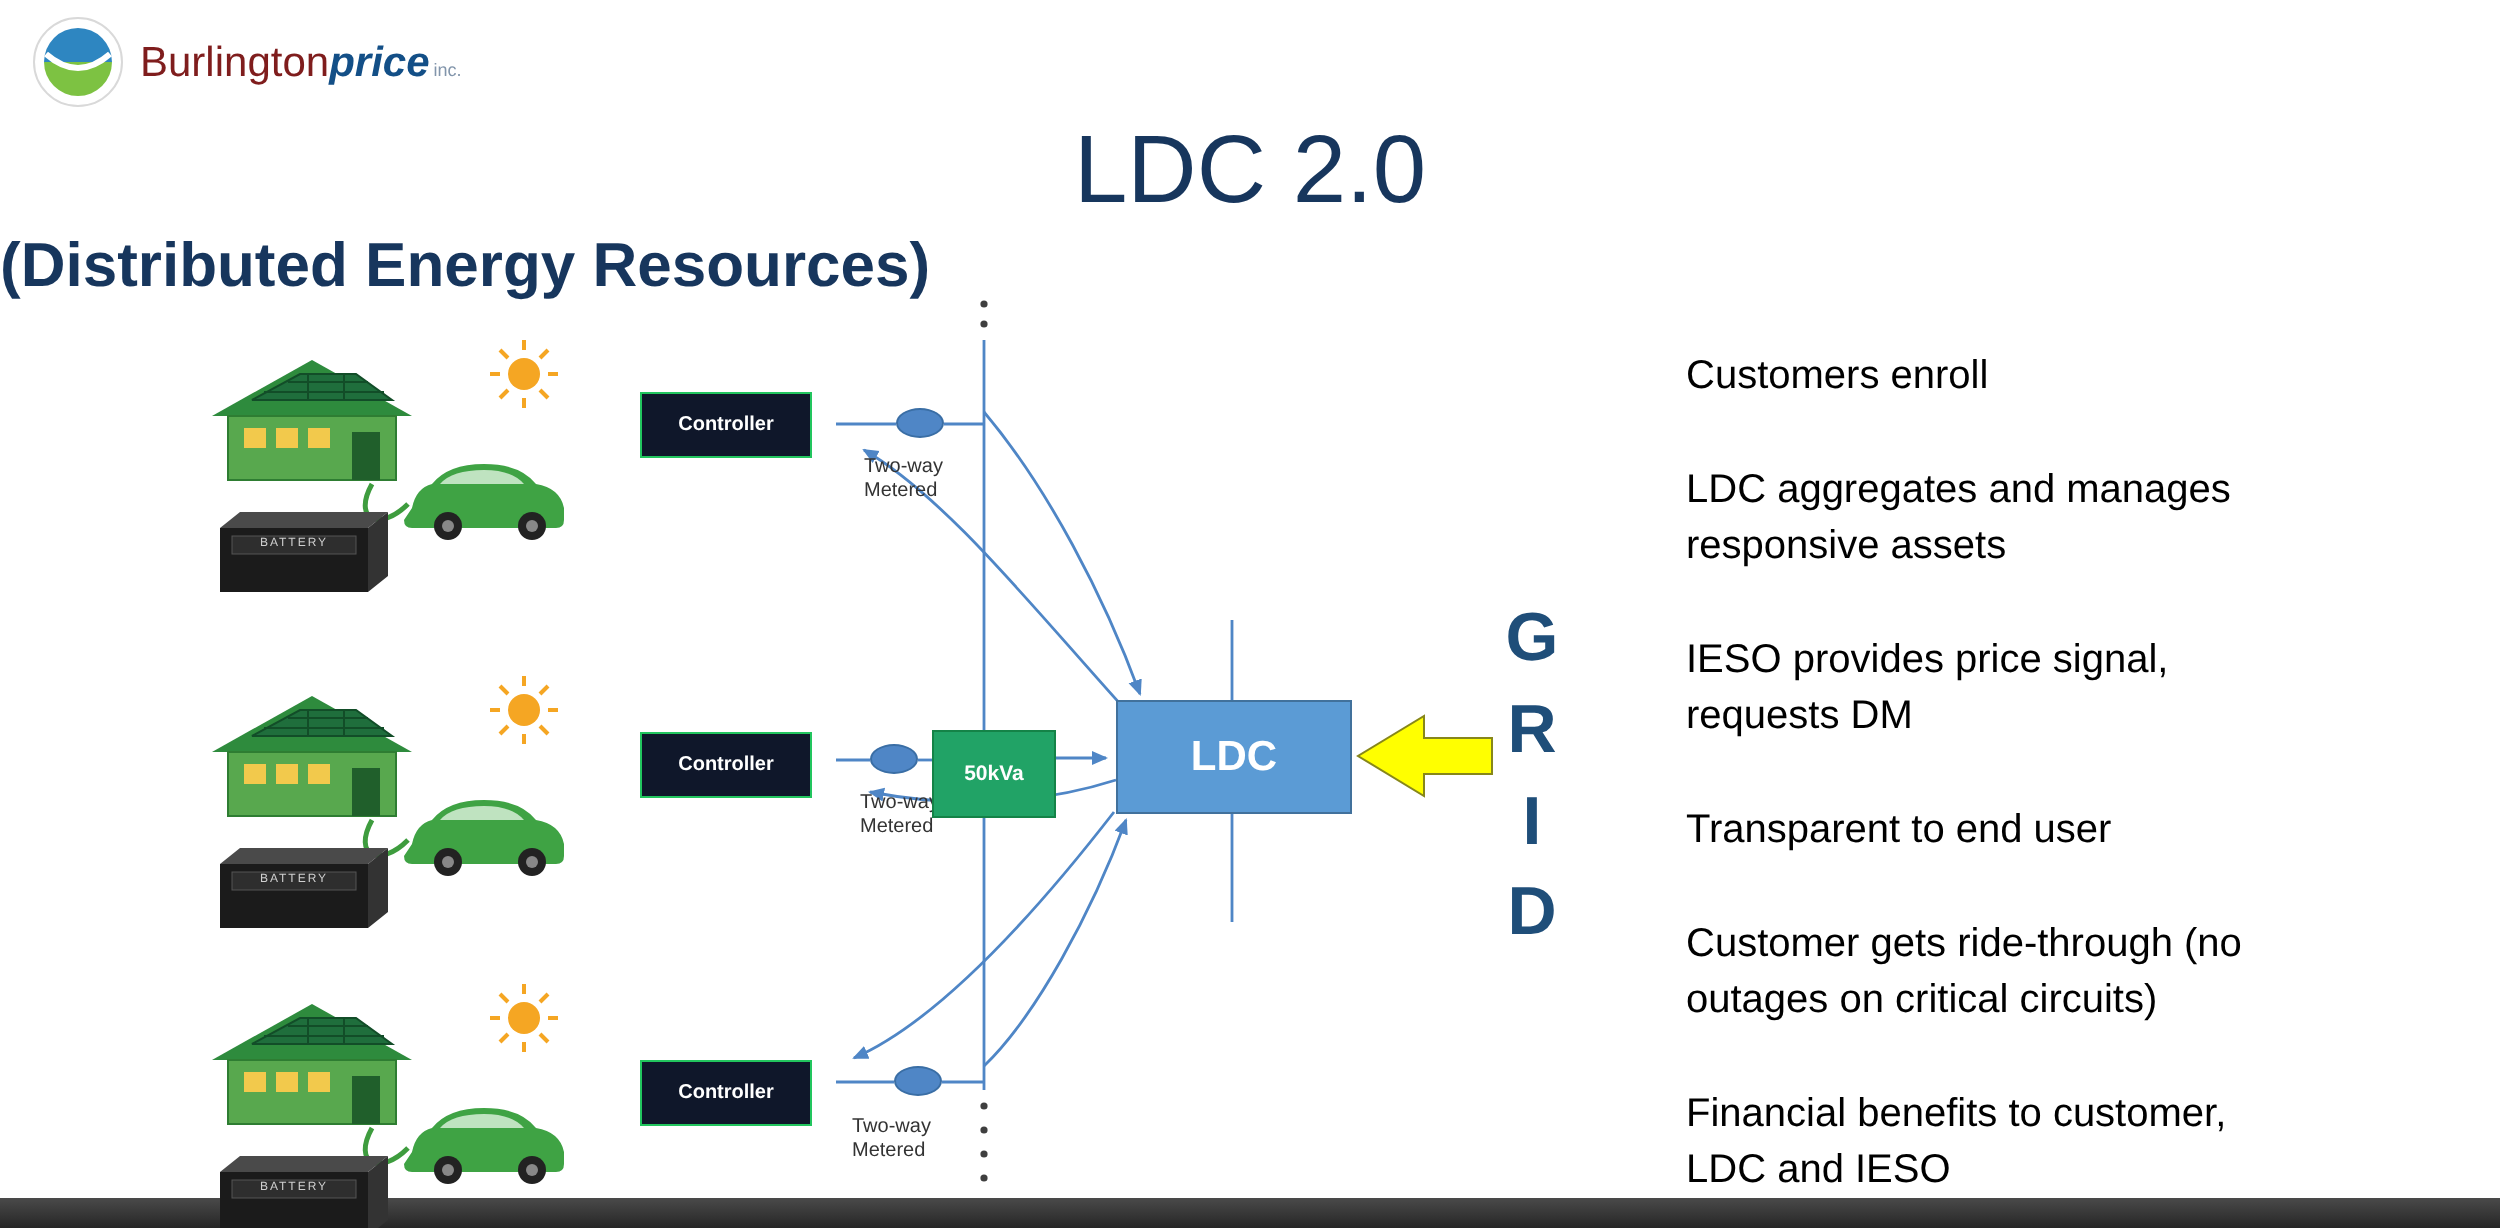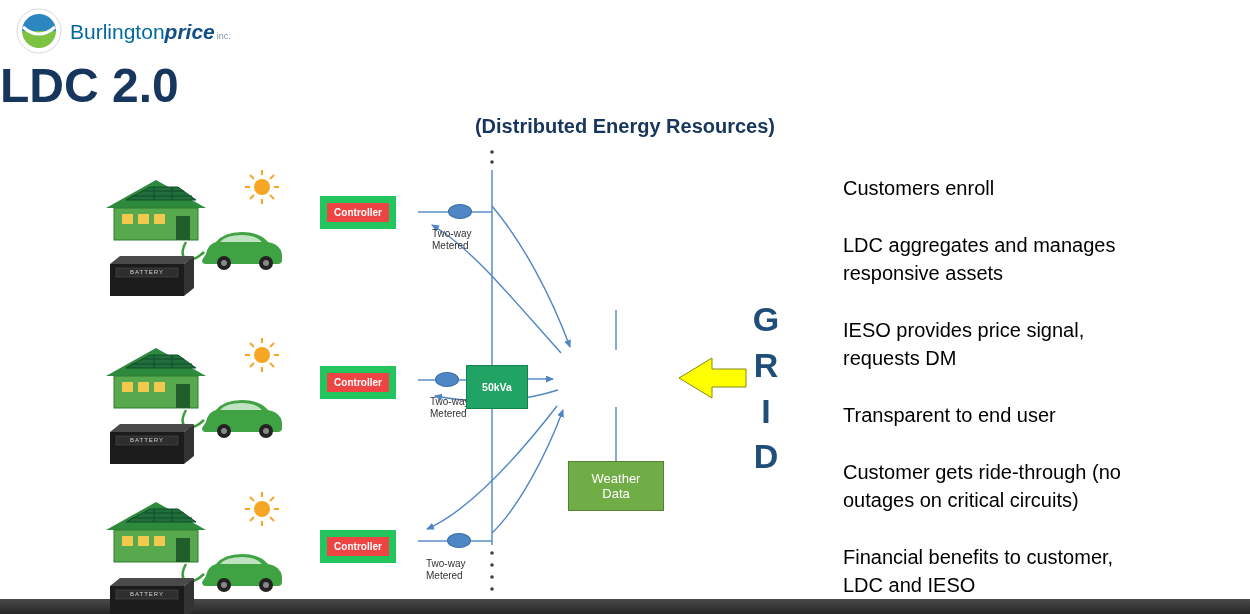--- a/index.html
+++ b/index.html
@@ -3,33 +3,33 @@
 <meta charset="utf-8">
 <style>
   html,body{margin:0;padding:0;background:#888;}
   .page{position:relative;width:1250px;height:614px;background:#ffffff;overflow:hidden;
         font-family:"Liberation Sans",sans-serif;margin:0 auto;}
   .abs{position:absolute;}
 
   
   .logo-bh{display:flex;align-items:center;gap:8px;}
   .bh-text{white-space:nowrap;line-height:1;}
-  .bh-name{font-size:21px;color:#0369a1;}
+  .bh-name{font-size:21px;color:#7f1d1d;}
   .bh-bold{font-size:21px;color:#134F87;font-weight:bold;font-style:italic;}
   .bh-suffix{font-size:9px;color:#8295AB;margin-left:2px;}
   .logo-gs{text-align:center;}
   .gs-text{font-size:15px;font-weight:bold;color:#4A4A4A;margin-top:2px;letter-spacing:.2px;}
 
   
-  .title-main{left:0;right:0;top:58px;font-size:48px;font-weight:bold;color:#17365D;}
-  .title-sub{left:0;right:0;top:115px;text-align:center;font-size:20px;font-weight:bold;color:#17365D;}
+  .title-main{left:0;right:0;top:58px;text-align:center;font-size:48px;font-weight:normal;color:#17365D;}
+  .title-sub{left:0;right:0;top:115px;font-size:31px;font-weight:bold;color:#17365D;}
 
   
   .box{display:flex;align-items:center;justify-content:center;color:#fff;font-weight:bold;text-align:center;box-sizing:border-box;}
-  .controller{width:76px;height:33px;background:#ef4444;border:7px solid #22c55e;font-size:10px;}
+  .controller{width:86px;height:33px;background:#0f172a;border:1px solid #22c55e;font-size:10px;}
   .transformer{width:62px;height:44px;background:#21A366;border:1px solid #148347;font-size:10.5px;}
   .bluebox{background:#5B9BD5;border:1px solid #41719C;}
   .ieso{width:100px;height:42px;font-size:19px;}
   .ldc{width:118px;height:57px;font-size:21px;}
   .weather{width:96px;height:50px;background:#70AD47;border:1px solid #548235;font-size:13px;font-weight:normal;padding:0 14px;}
   .node{width:24px;height:15px;border-radius:50%;background:#4F86C6;border:1px solid #3A6EA5;box-sizing:border-box;}
   .metered{width:52px;font-size:10px;line-height:12px;color:#333;}
   .gridletter{width:36px;text-align:center;font-size:34px;font-weight:bold;color:#1F4E79;}
 
   
@@ -178,22 +178,22 @@
   <div class="abs node" style="left:447px;top:533px"></div>
 
   <div class="abs metered" style="left:432px;top:228px">Two-way Metered</div>
   <div class="abs metered" style="left:430px;top:396px">Two-way Metered</div>
   <div class="abs metered" style="left:426px;top:558px">Two-way Metered</div>
 
   <div class="abs box transformer" style="left:466px;top:365px">
       <span>50kVa</span>
     </div>
 
-  <div class="abs box weather" style="left:568px;top:461px">
-      <span>Weather Data</span>
+  <div class="abs box bluebox ldc" style="left:558px;top:350px">
+      <span>LDC</span>
     </div>
 
   <div class="abs gridletter" style="left:748px;top:300px">G</div>
   <div class="abs gridletter" style="left:748px;top:346px">R</div>
   <div class="abs gridletter" style="left:748px;top:392px">I</div>
   <div class="abs gridletter" style="left:748px;top:437px">D</div>
 
   <div class="abs bullets">
     <div class="bullet">Customers enroll</div>
     <div class="bullet">LDC aggregates and manages

